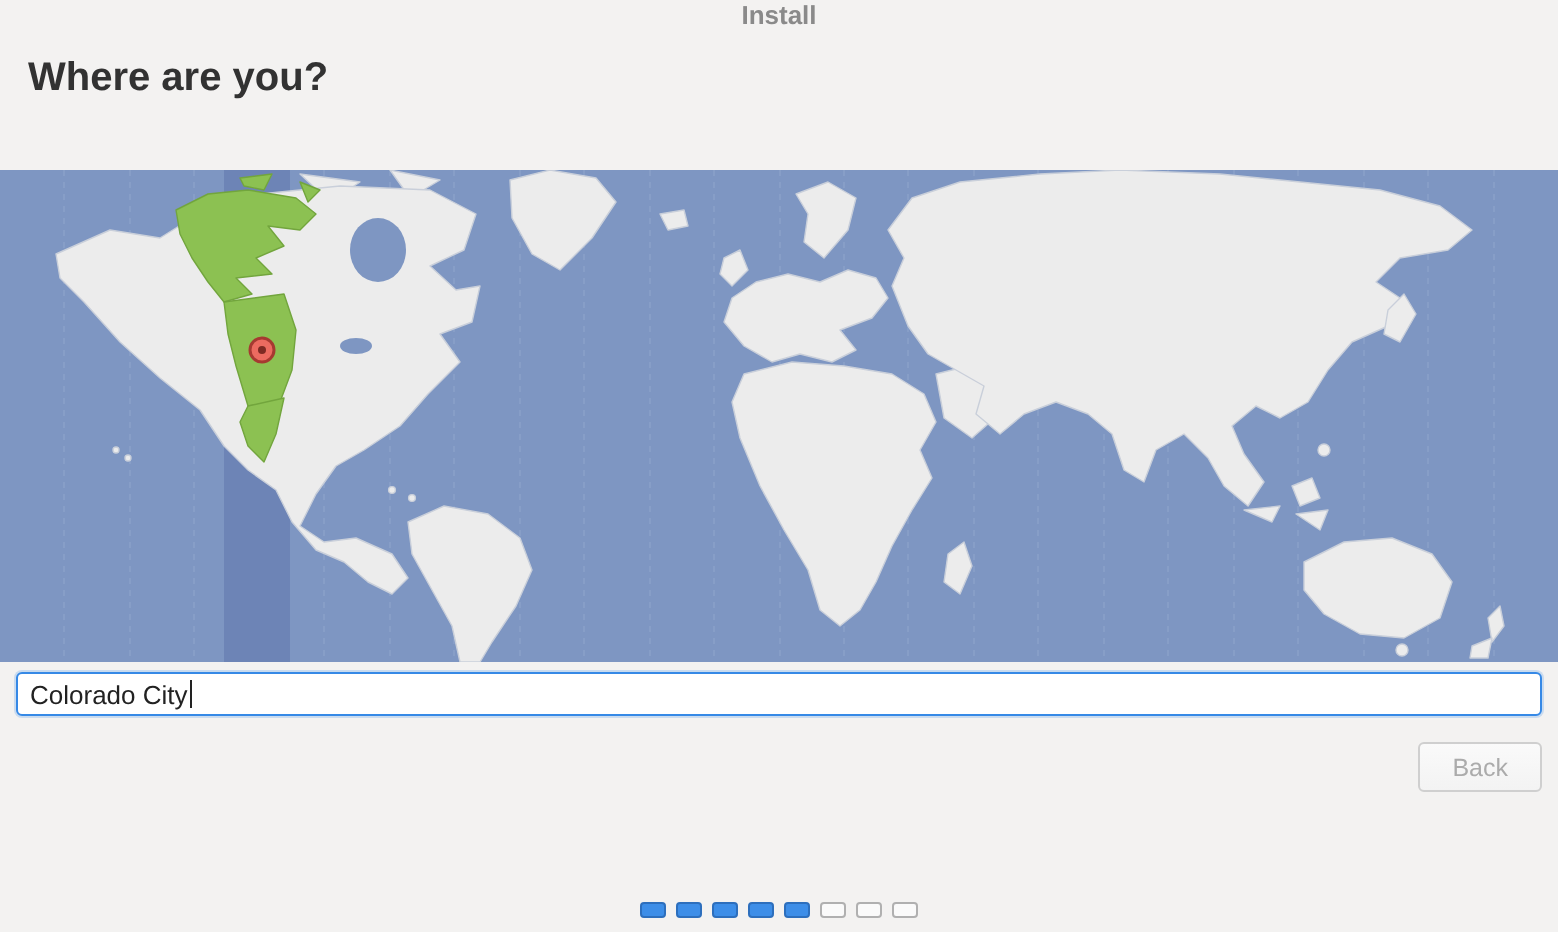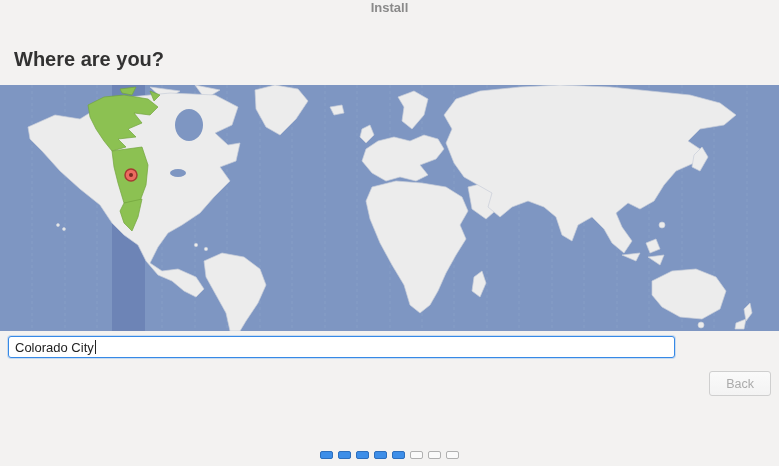--- a/index.html
+++ b/index.html
@@ -4,25 +4,25 @@
 <style>
   html,body{margin:0;padding:0;}
   body{
     width:779px;height:466px;position:relative;overflow:hidden;
     background:#f3f2f1;
     font-family:"Liberation Sans",sans-serif;
   }
   .titlebar{position:absolute;top:0;left:0;right:0;height:22px;
     display:flex;align-items:flex-start;justify-content:center;}
   .titlebar .title{font-size:13px;font-weight:bold;color:#8a8a8a;}
-  .heading{position:absolute;left:14px;top:48px;font-size:20px;font-weight:600;color:#323232;}
+  .heading{position:absolute;left:14px;top:28px;font-size:20px;font-weight:600;color:#323232;}
   .map-wrap{position:absolute;left:0;top:85px;width:779px;height:246px;}
   .map-wrap svg{display:block;}
   .loc-input{
-    position:absolute;left:8px;top:336px;width:667px;height:22px;box-sizing:border-box;
+    position:absolute;left:8px;top:336px;width:763px;height:22px;box-sizing:border-box;
     border:1px solid #3689e6;border-radius:3px;background:#ffffff;
     font-size:13px;color:#222;padding:0 6px;display:flex;align-items:center;
     box-shadow:0 0 0 1px rgba(54,137,230,0.22);
   }
   .caret{display:inline-block;width:1px;height:14px;background:#222;margin-left:1px;
     animation:blink 1s steps(1) infinite;}
   @keyframes blink{50%{opacity:0;}}
   .btn-row{position:absolute;right:8px;top:371px;display:flex;gap:0;}
   .btn{
     height:25px;min-width:52px;padding:0 16px;box-sizing:border-box;

